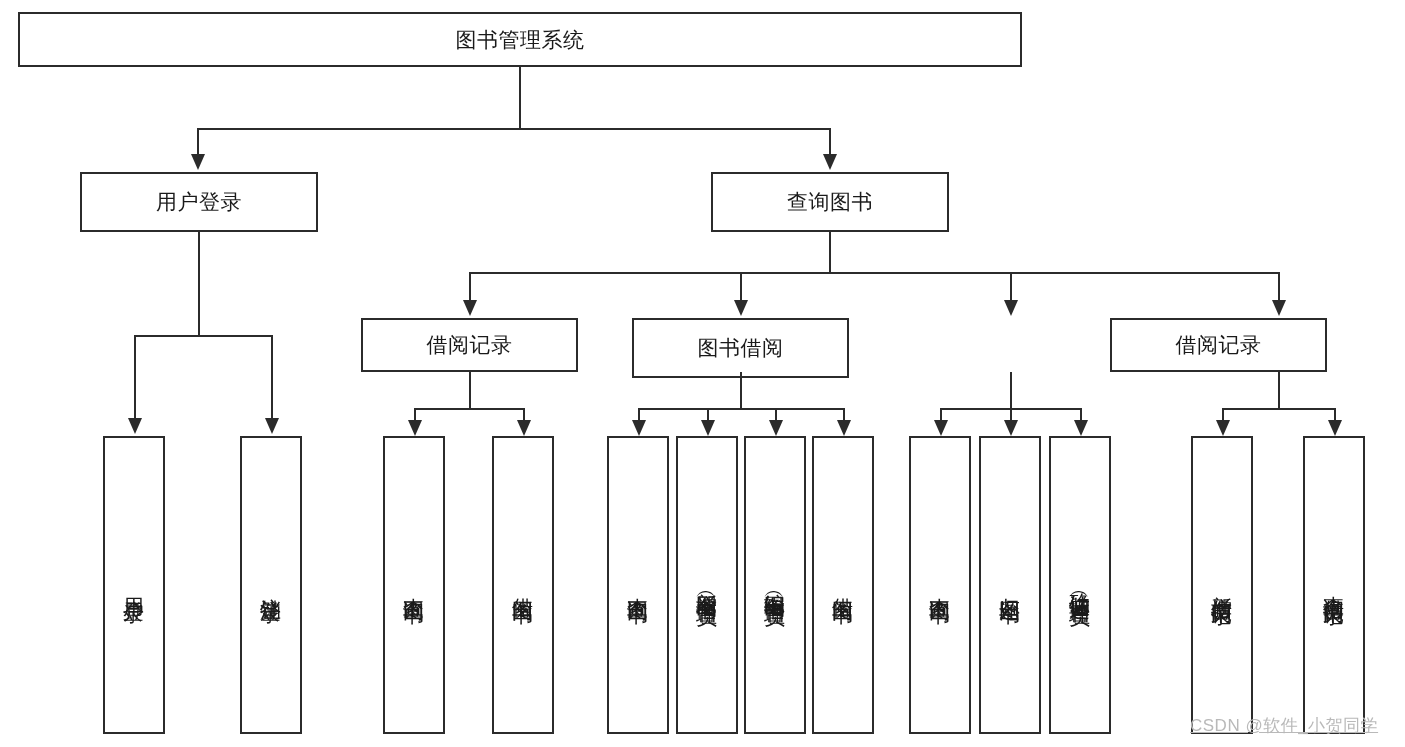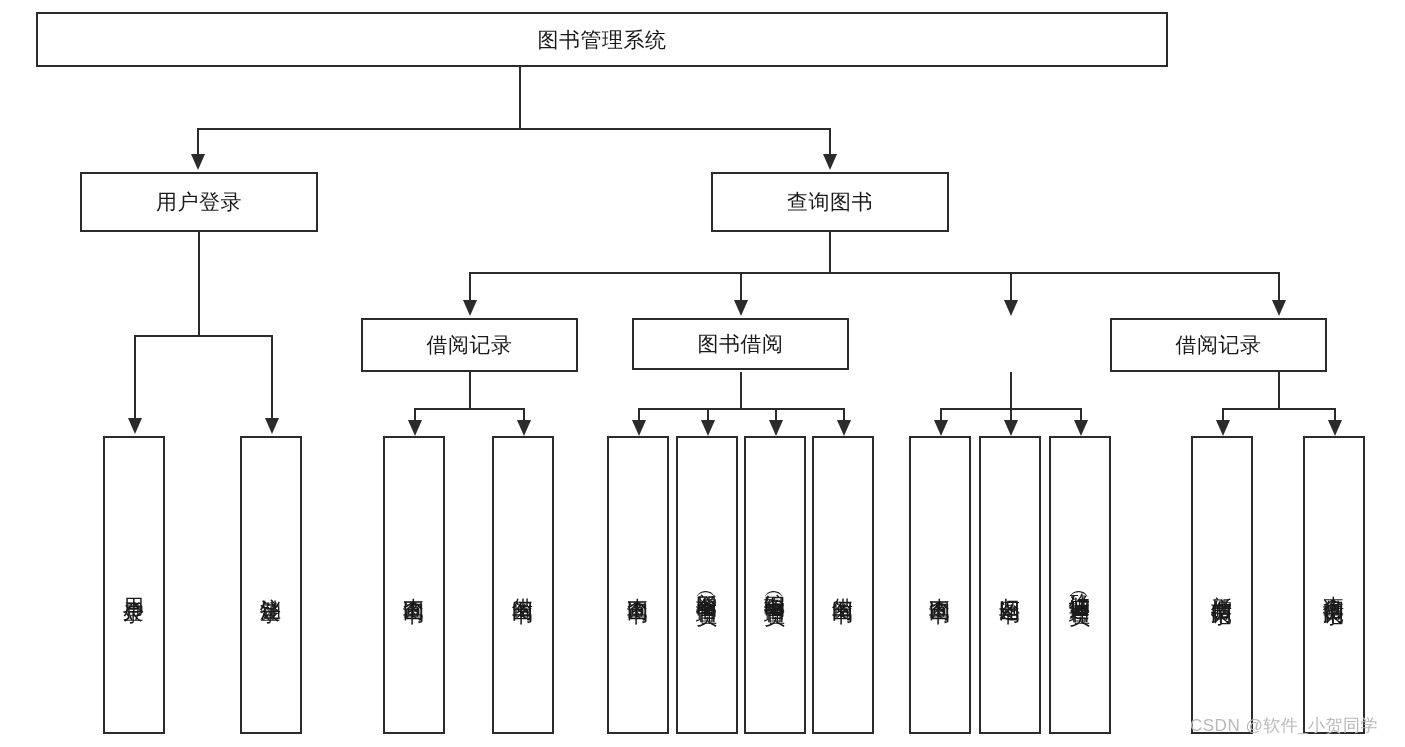--- a/index.html
+++ b/index.html
@@ -61,28 +61,29 @@
     border-top: 16px solid #2b2b2b;
   }
   
   #watermark {
     position: absolute;
     color: #b9b9b9;
     font-size: 17px;
     letter-spacing: 0.5px;
     white-space: nowrap;
     pointer-events: none;
+    text-decoration: underline;
   }
 </style>
 </head>
 <body>
 
 <div id="canvas">
 
-  <div class="node h" style="left:36px; top:12px; width:1132px; height:55px;">
+  <div class="node h" style="left:18px; top:12px; width:1004px; height:55px;">
     <span class="lbl">图书管理系统</span>
   </div>
 
   <div class="edge v" style="left:519px; top:67px; height:61px;"></div>
 
   <div class="edge h" style="left:197px; top:128px; width:634px;"></div>
 
   <div class="edge v" style="left:197px; top:128px; height:28px;"></div>
   <div class="arrow" style="left:191px; top:154px;"></div>
   <div class="edge v" style="left:829px; top:128px; height:28px;"></div>
@@ -109,21 +110,21 @@
   <div class="edge v" style="left:740px; top:272px; height:30px;"></div>
   <div class="arrow" style="left:734px; top:300px;"></div>
   <div class="edge v" style="left:1010px; top:272px; height:30px;"></div>
   <div class="arrow" style="left:1004px; top:300px;"></div>
   <div class="edge v" style="left:1278px; top:272px; height:30px;"></div>
   <div class="arrow" style="left:1272px; top:300px;"></div>
 
   <div class="node h" style="left:361px; top:318px; width:217px; height:54px;">
     <span class="lbl">借阅记录</span>
   </div>
-  <div class="node h" style="left:632px; top:318px; width:217px; height:52px;">
+  <div class="node h" style="left:632px; top:318px; width:217px; height:60px;">
     <span class="lbl">图书借阅</span>
   </div>
   <div class="node h" style="left:1110px; top:318px; width:217px; height:54px;">
     <span class="lbl">借阅记录</span>
   </div>
 
   <div class="edge v" style="left:469px; top:372px; height:36px;"></div>
   <div class="edge h" style="left:414px; top:408px; width:110px;"></div>
   <div class="edge v" style="left:414px; top:408px; height:14px;"></div>
   <div class="arrow" style="left:408px; top:420px;"></div>

